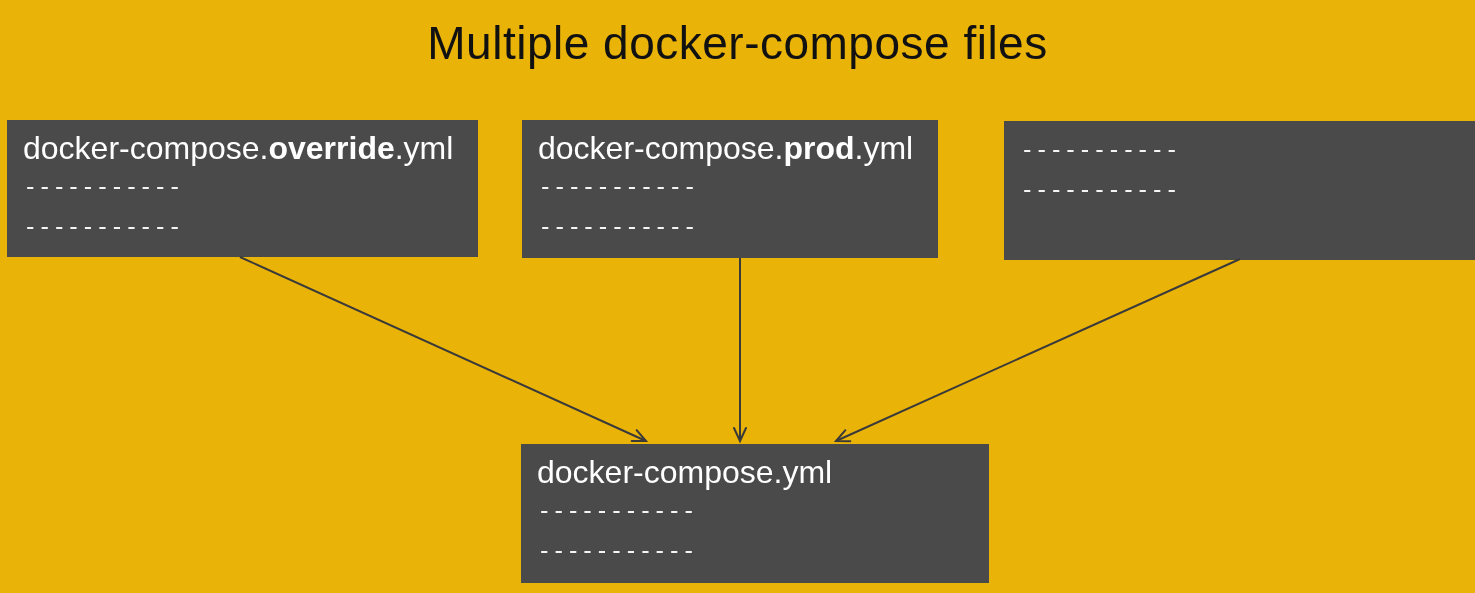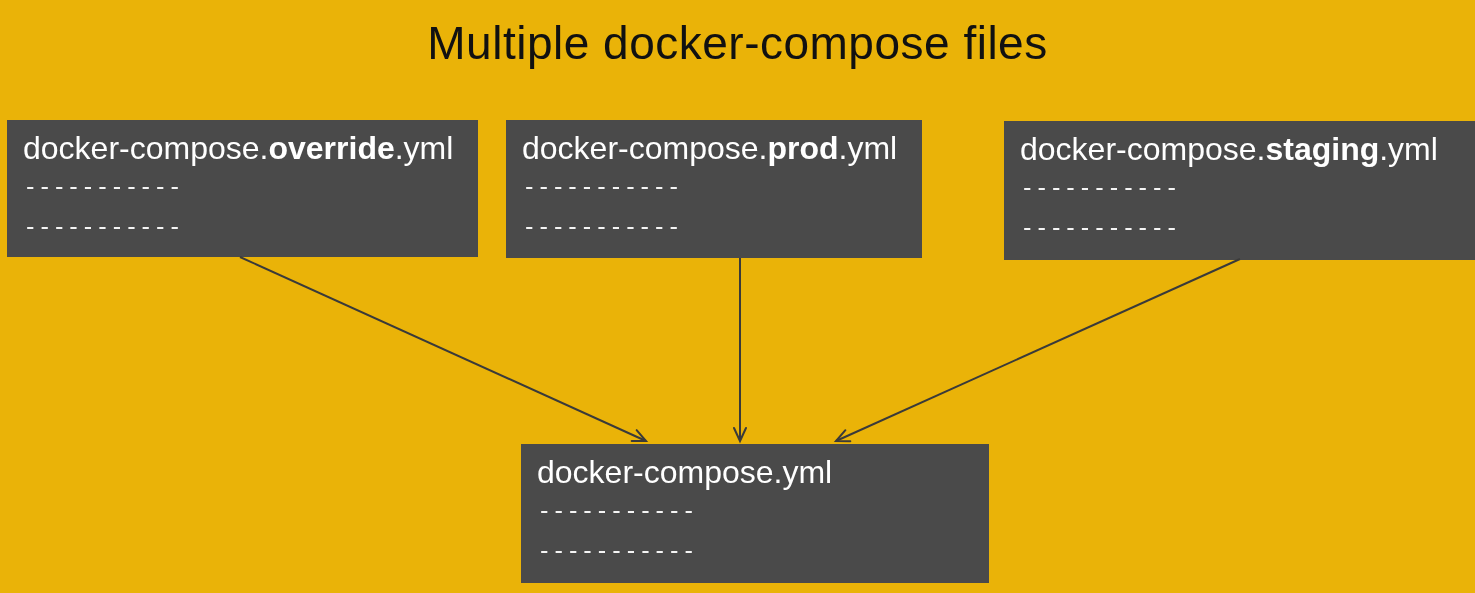--- a/index.html
+++ b/index.html
@@ -36,21 +36,21 @@
   }
   .file-name b { font-weight: 700; }
   .dash-line {
     font-family: "DejaVu Sans Mono", monospace;
     font-size: 24px;
     line-height: 40px;
     color: #f5f5f5;
     white-space: nowrap;
   }
   .box-override { left: 7px;    top: 120px; width: 471px; height: 137px; }
-  .box-prod     { left: 506px;  top: 120px; width: 416px; height: 138px; }
+  .box-prod     { left: 522px;  top: 120px; width: 416px; height: 138px; }
   .box-staging  { left: 1004px; top: 121px; width: 471px; height: 139px; }
   .box-base     { left: 521px;  top: 444px; width: 468px; height: 139px; }
   .arrow-layer {
     position: absolute;
     left: 0; top: 0;
     width: 1475px; height: 593px;
     pointer-events: none;
   }
 </style>
 </head>
@@ -66,21 +66,20 @@
     <div class="dash-line">-----------</div>
   </div>
 
   <div class="file-box box-prod">
     <div class="file-name"><span>docker-compose.</span><b>prod</b><span>.yml</span></div>
     <div class="dash-line">-----------</div>
     <div class="dash-line">-----------</div>
   </div>
 
   <div class="file-box box-staging">
-    <div class="file-name"><span>docker-compose.</span><b>staging</b><span>.yml</span></div>
     <div class="dash-line">-----------</div>
     <div class="dash-line">-----------</div>
   </div>
 
   <div class="file-box box-base">
     <div class="file-name"><span>docker-compose.yml</span><b></b><span></span></div>
     <div class="dash-line">-----------</div>
     <div class="dash-line">-----------</div>
   </div>
 

